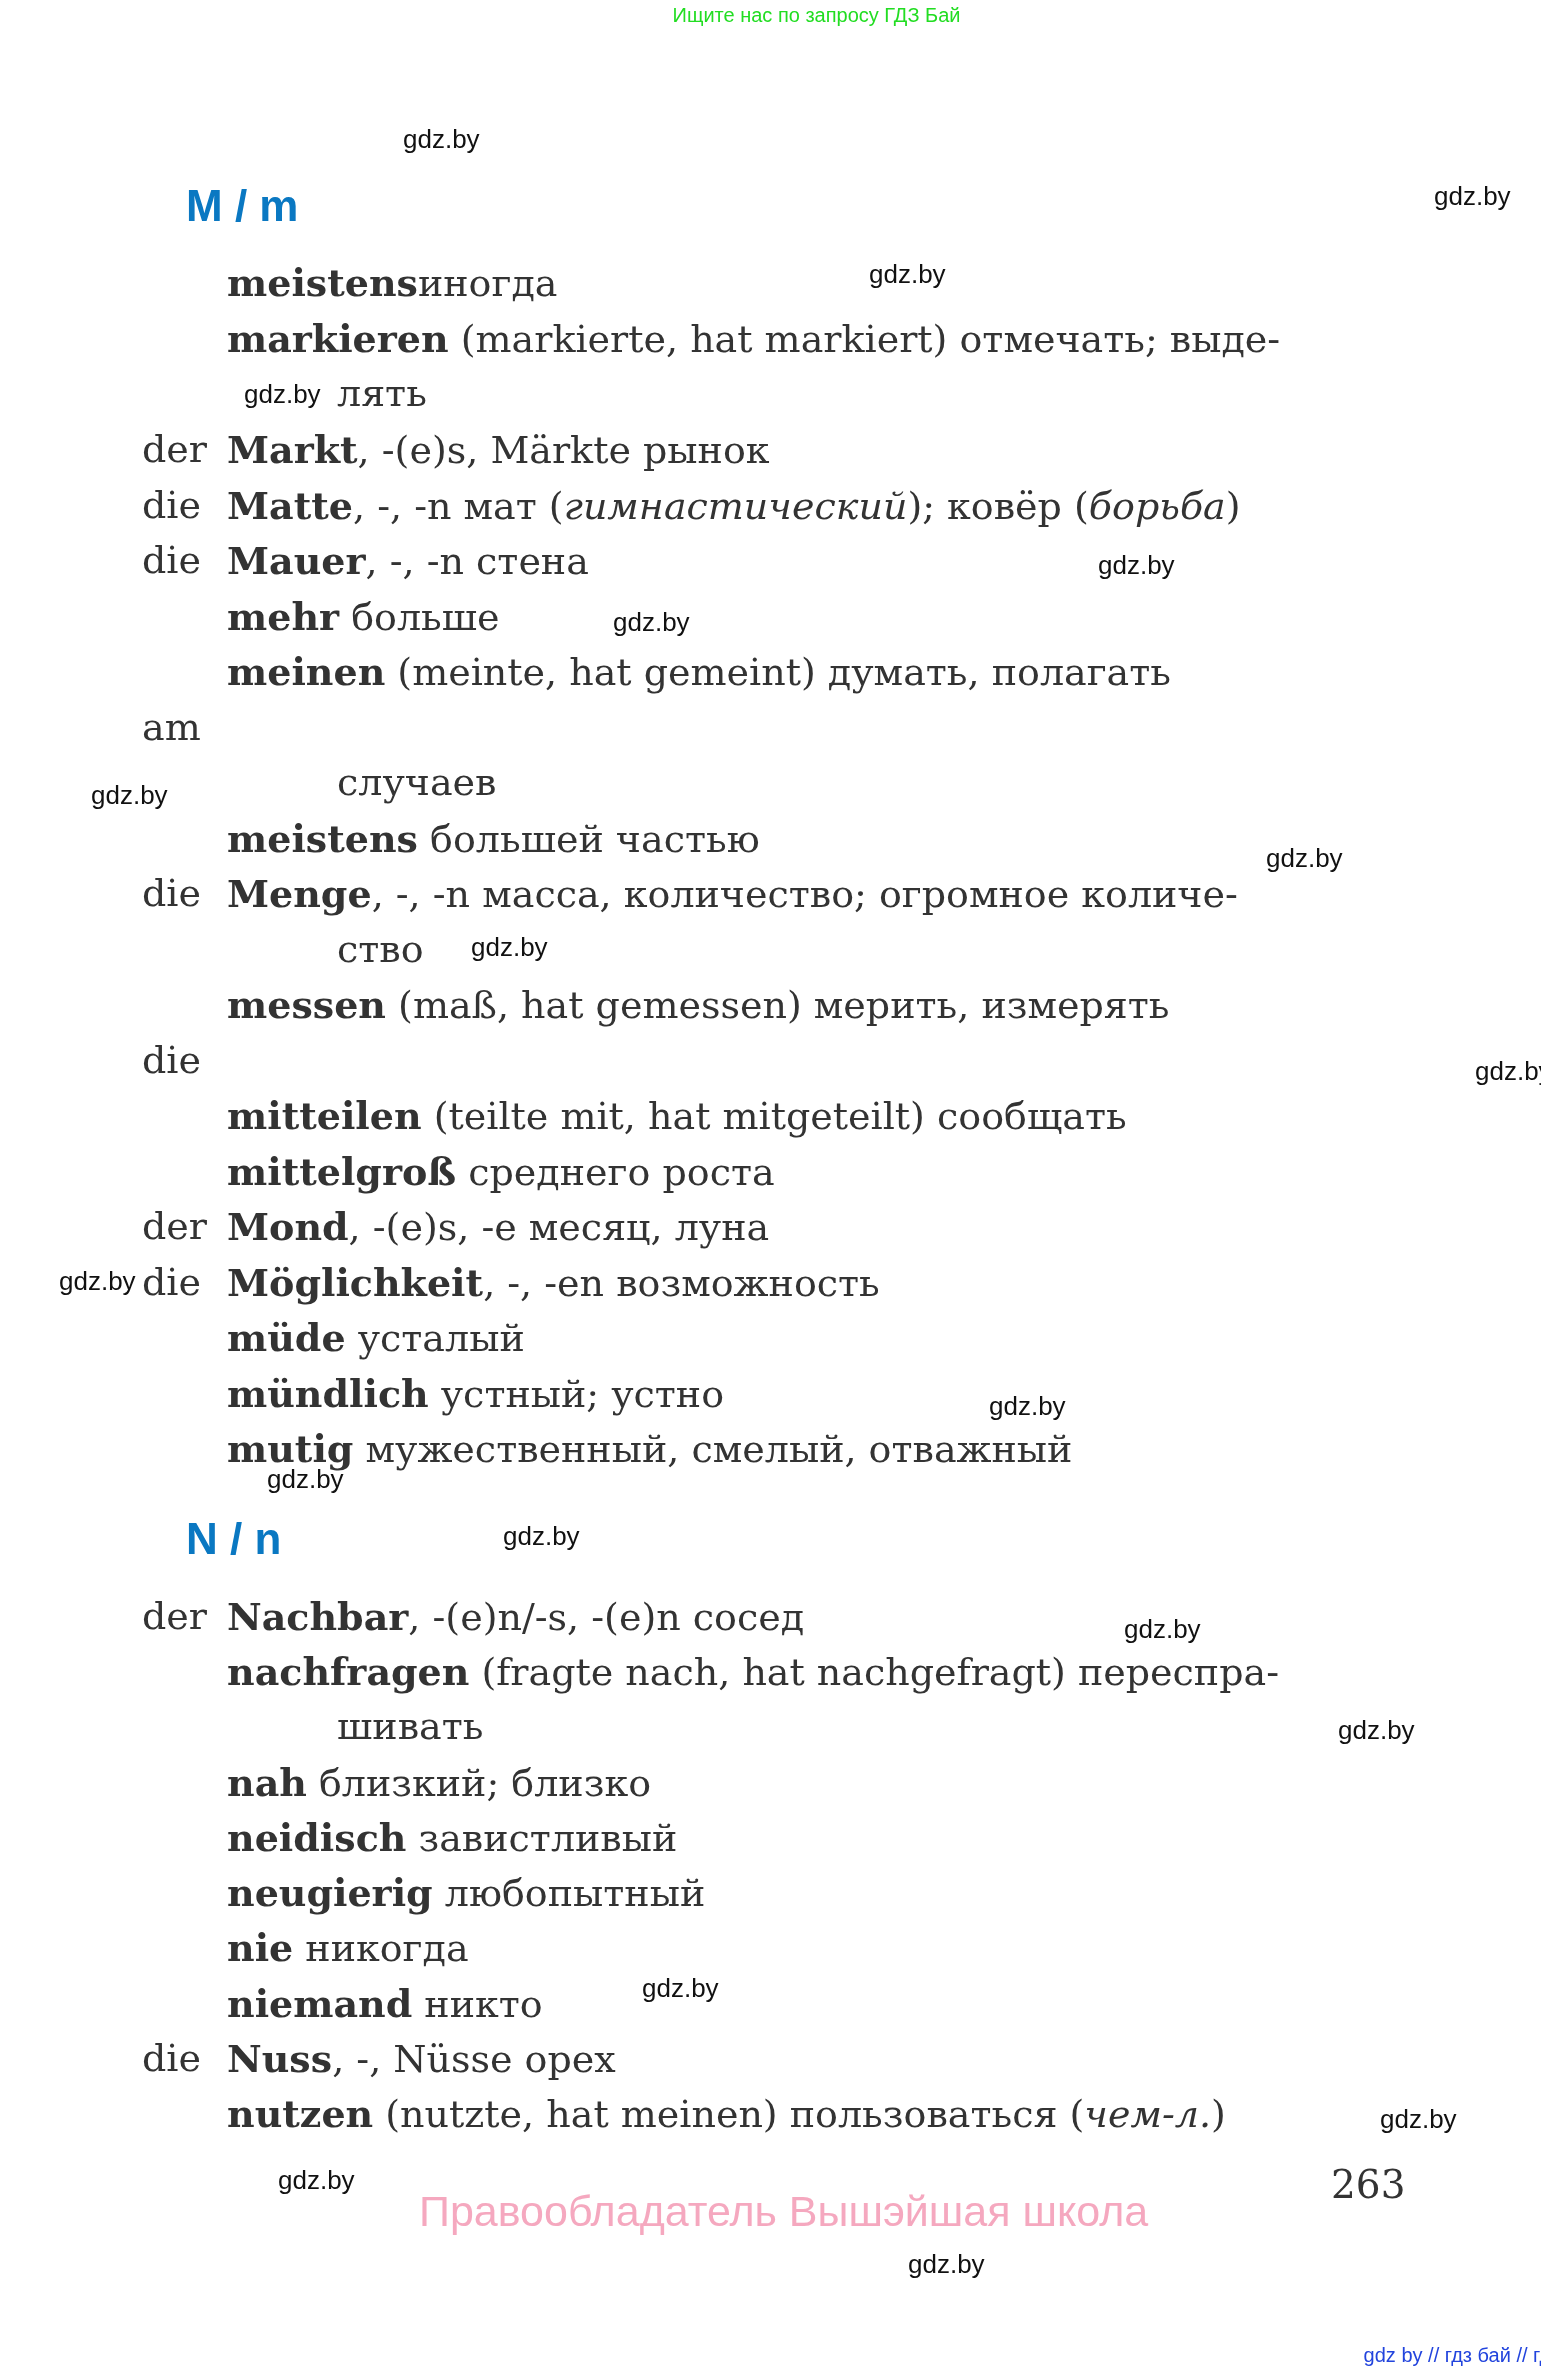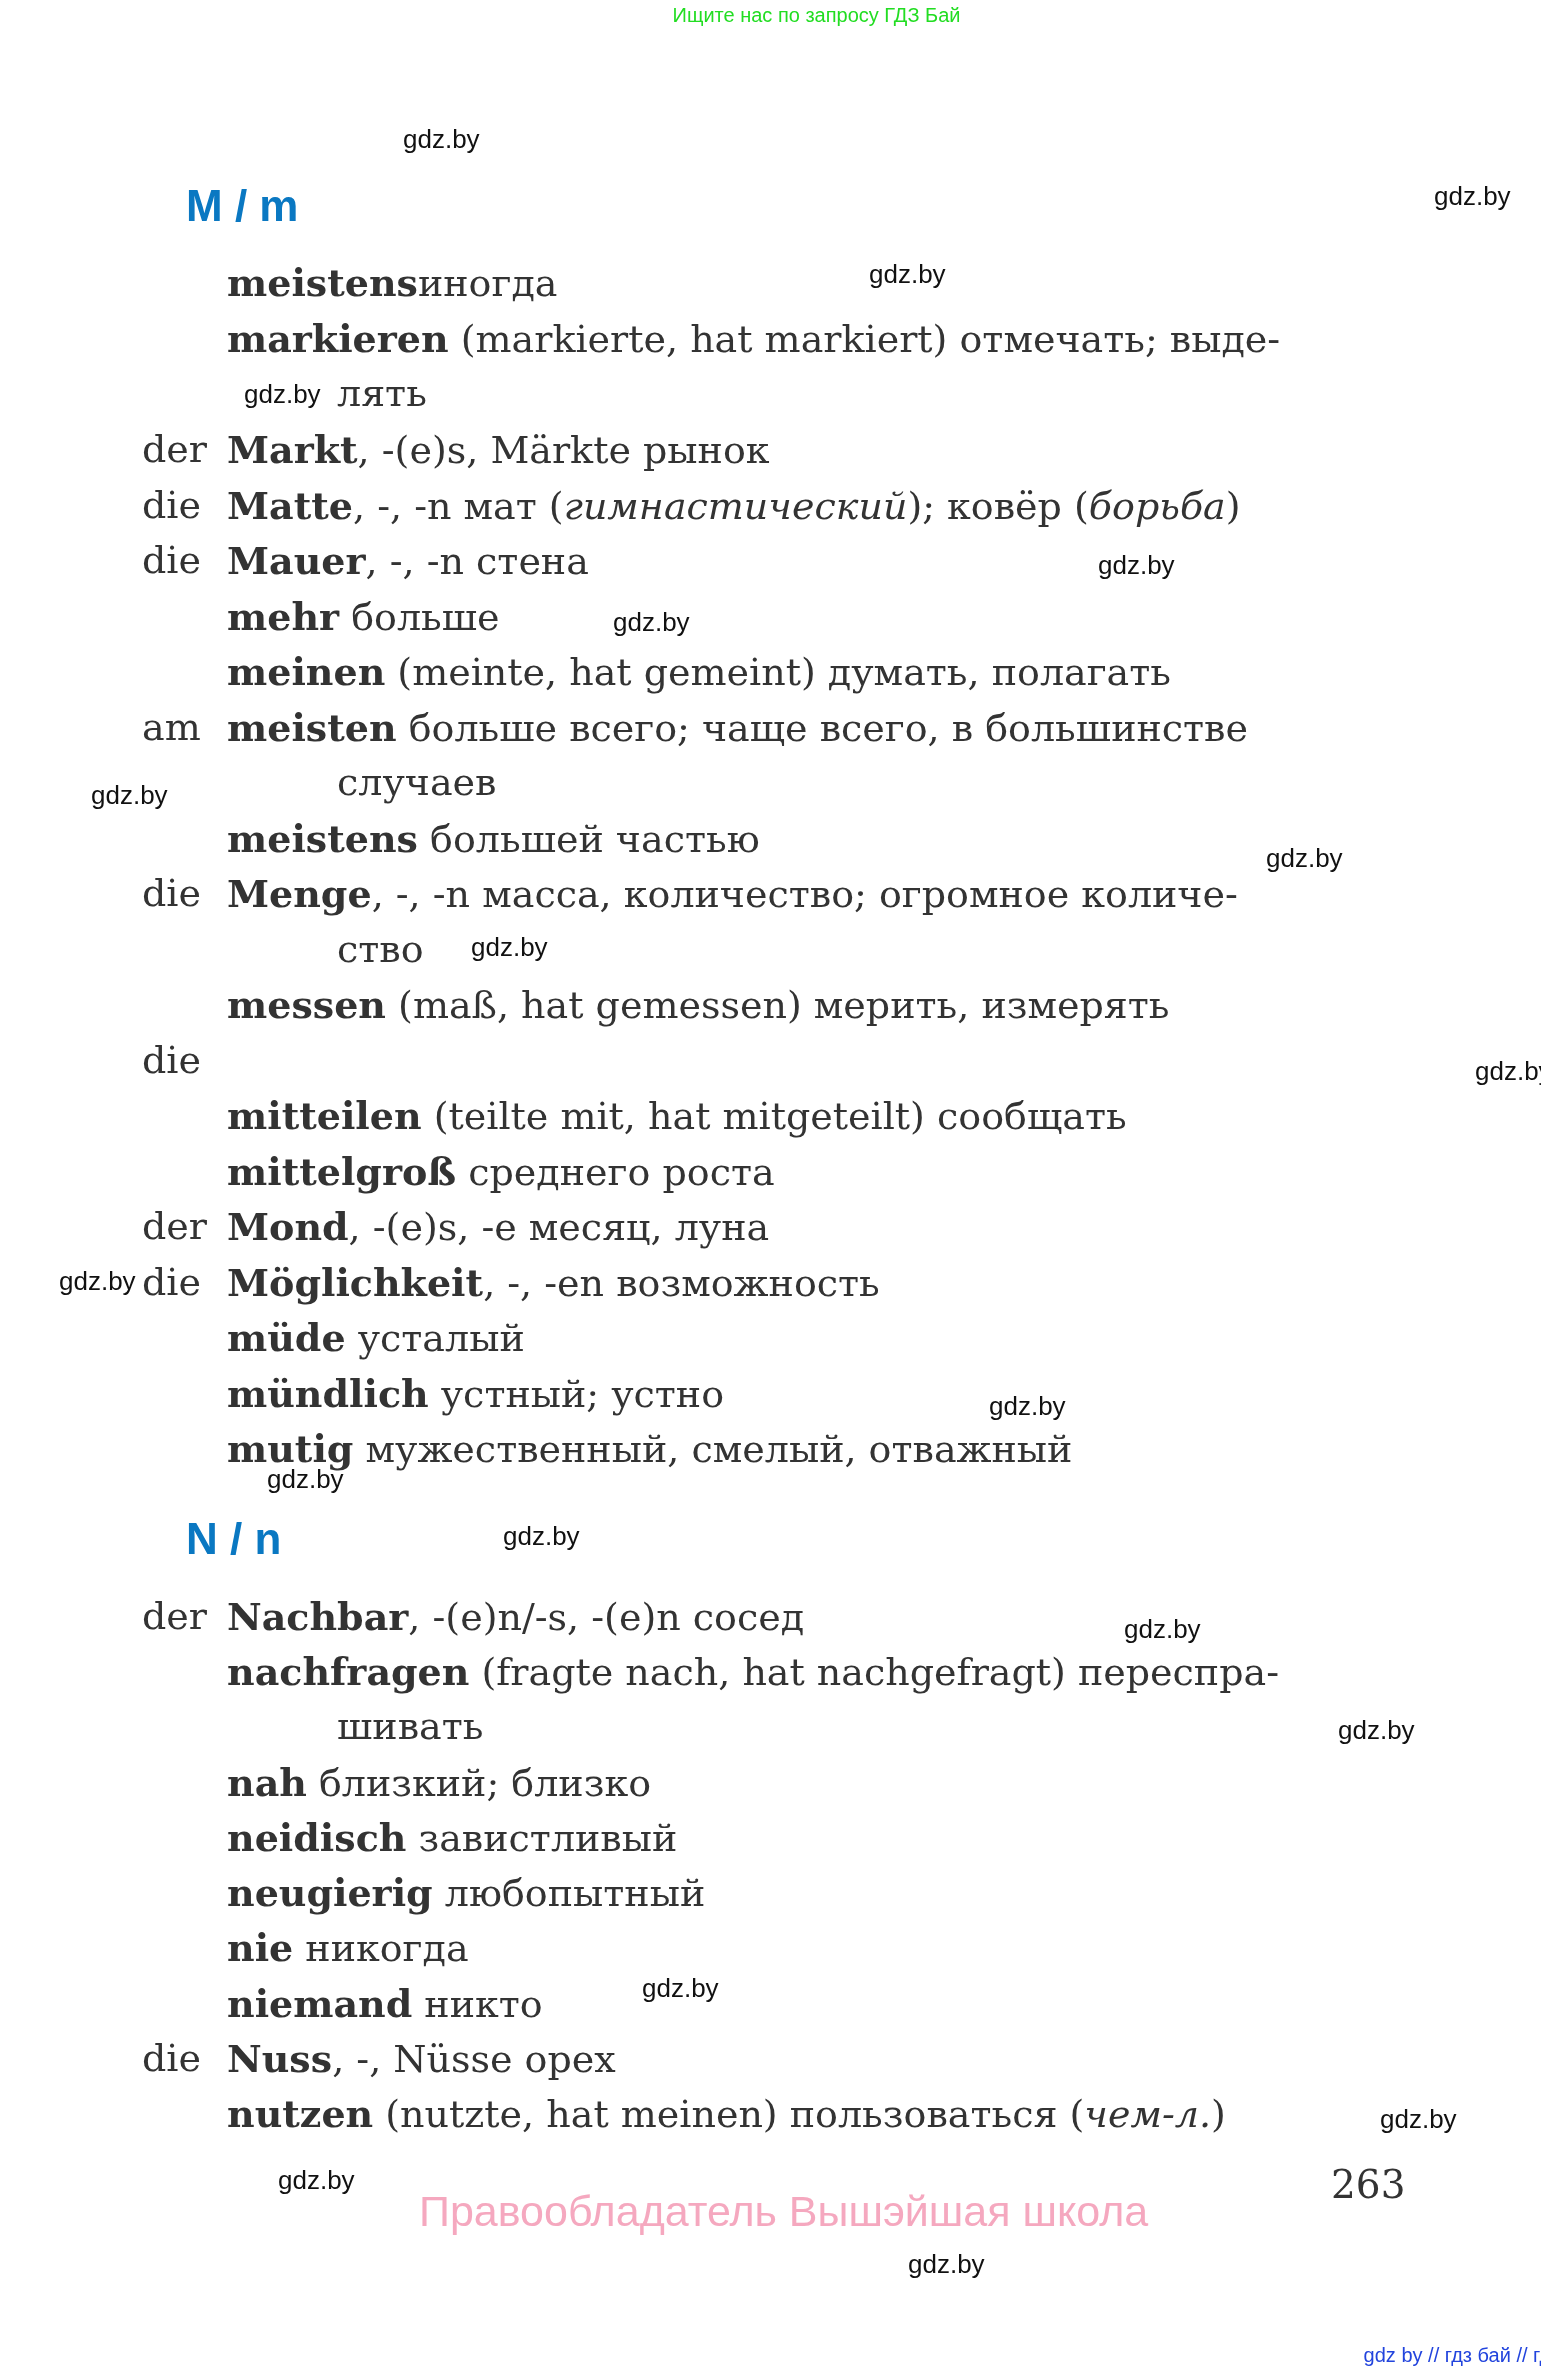--- a/index.html
+++ b/index.html
@@ -49,21 +49,20 @@
     <div class="abs line" style="left: 142px; top: 589px; width: 1222px;">
       <span class="art"></span>
       <span class="body" style="left: 85px;"><span class="hw">mehr</span><span> больше</span></span>
     </div>
     <div class="abs line" style="left: 142px; top: 644px; width: 1222px;">
       <span class="art"></span>
       <span class="body" style="left: 85px;"><span class="hw">meinen</span><span> (meinte, hat gemeint)</span><span> думать, полагать</span></span>
     </div>
     <div class="abs line" style="left: 142px; top: 700px; width: 1222px;">
       <span class="art">am</span>
-      <span class="body" style="left: 85px;"><span class="hw">meisten</span><span> больше всего; чаще всего, в большинстве</span></span>
     </div>
     <div class="abs line" style="left: 291px; top: 755px;">случаев</div>
     <div class="abs line" style="left: 142px; top: 811px; width: 1222px;">
       <span class="art"></span>
       <span class="body" style="left: 85px;"><span class="hw">meistens</span><span> большей частью</span></span>
     </div>
     <div class="abs line" style="left: 142px; top: 866px; width: 1222px;">
       <span class="art">die</span>
       <span class="body" style="left: 85px;"><span class="hw">Menge</span><span>, -, -n</span><span> масса, количество; огромное количе-</span></span>
     </div>

